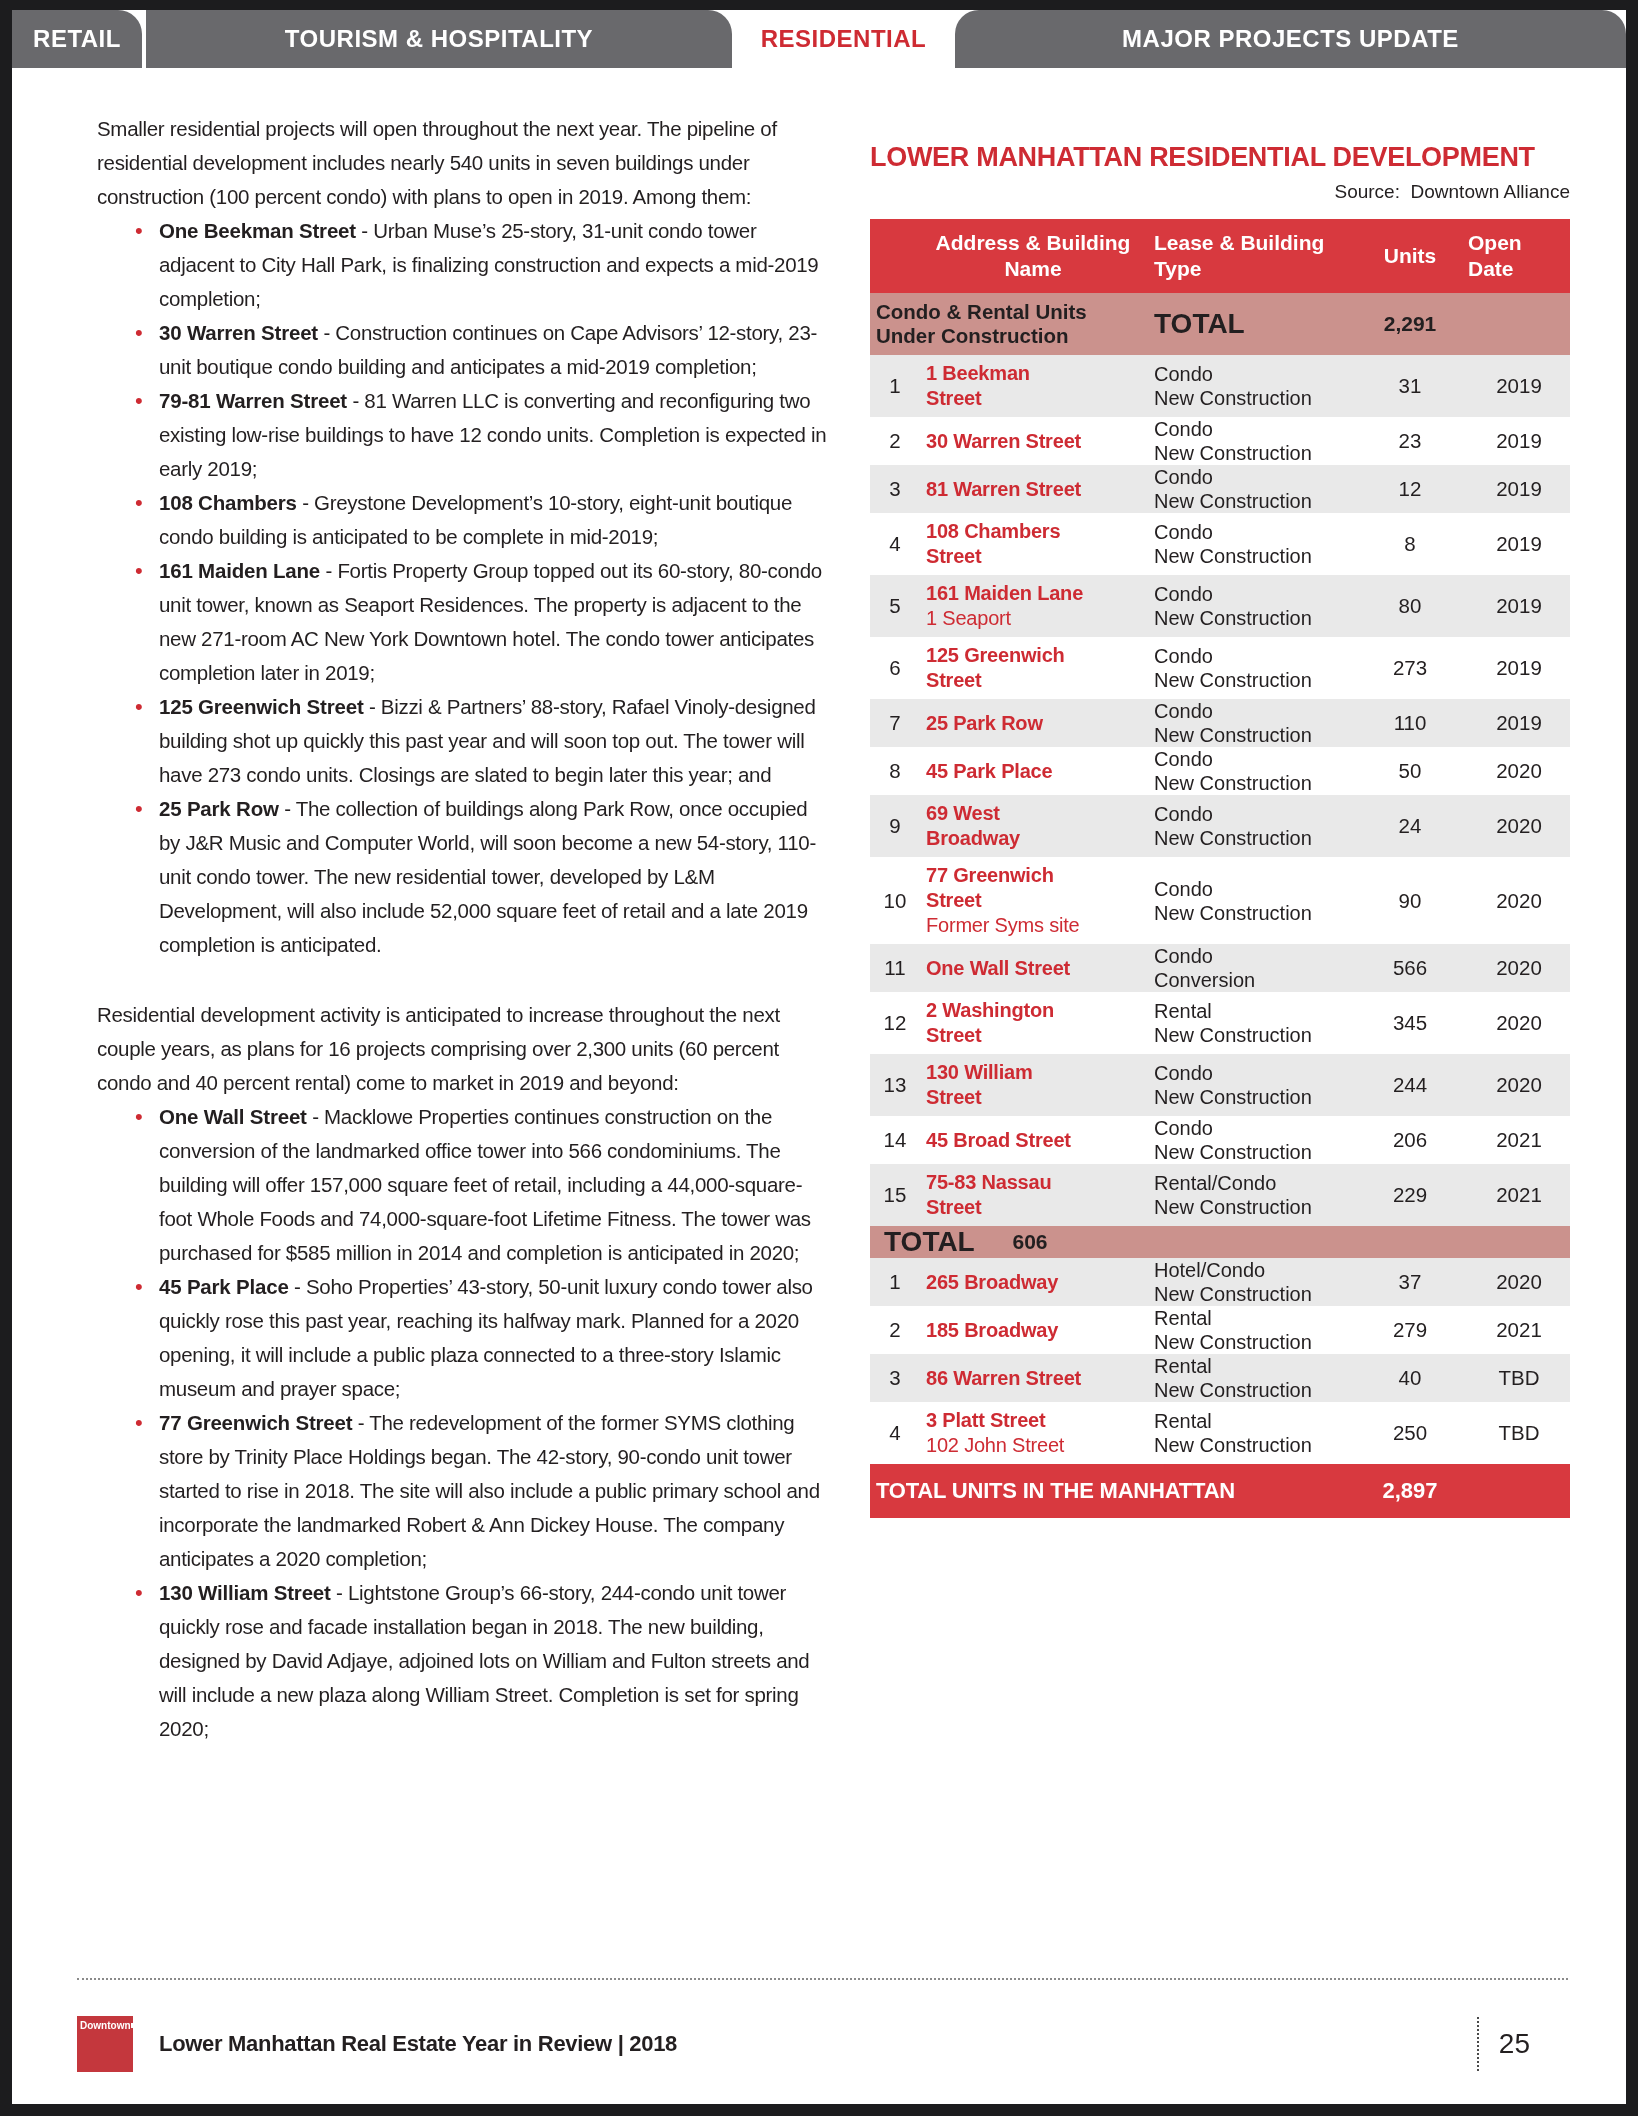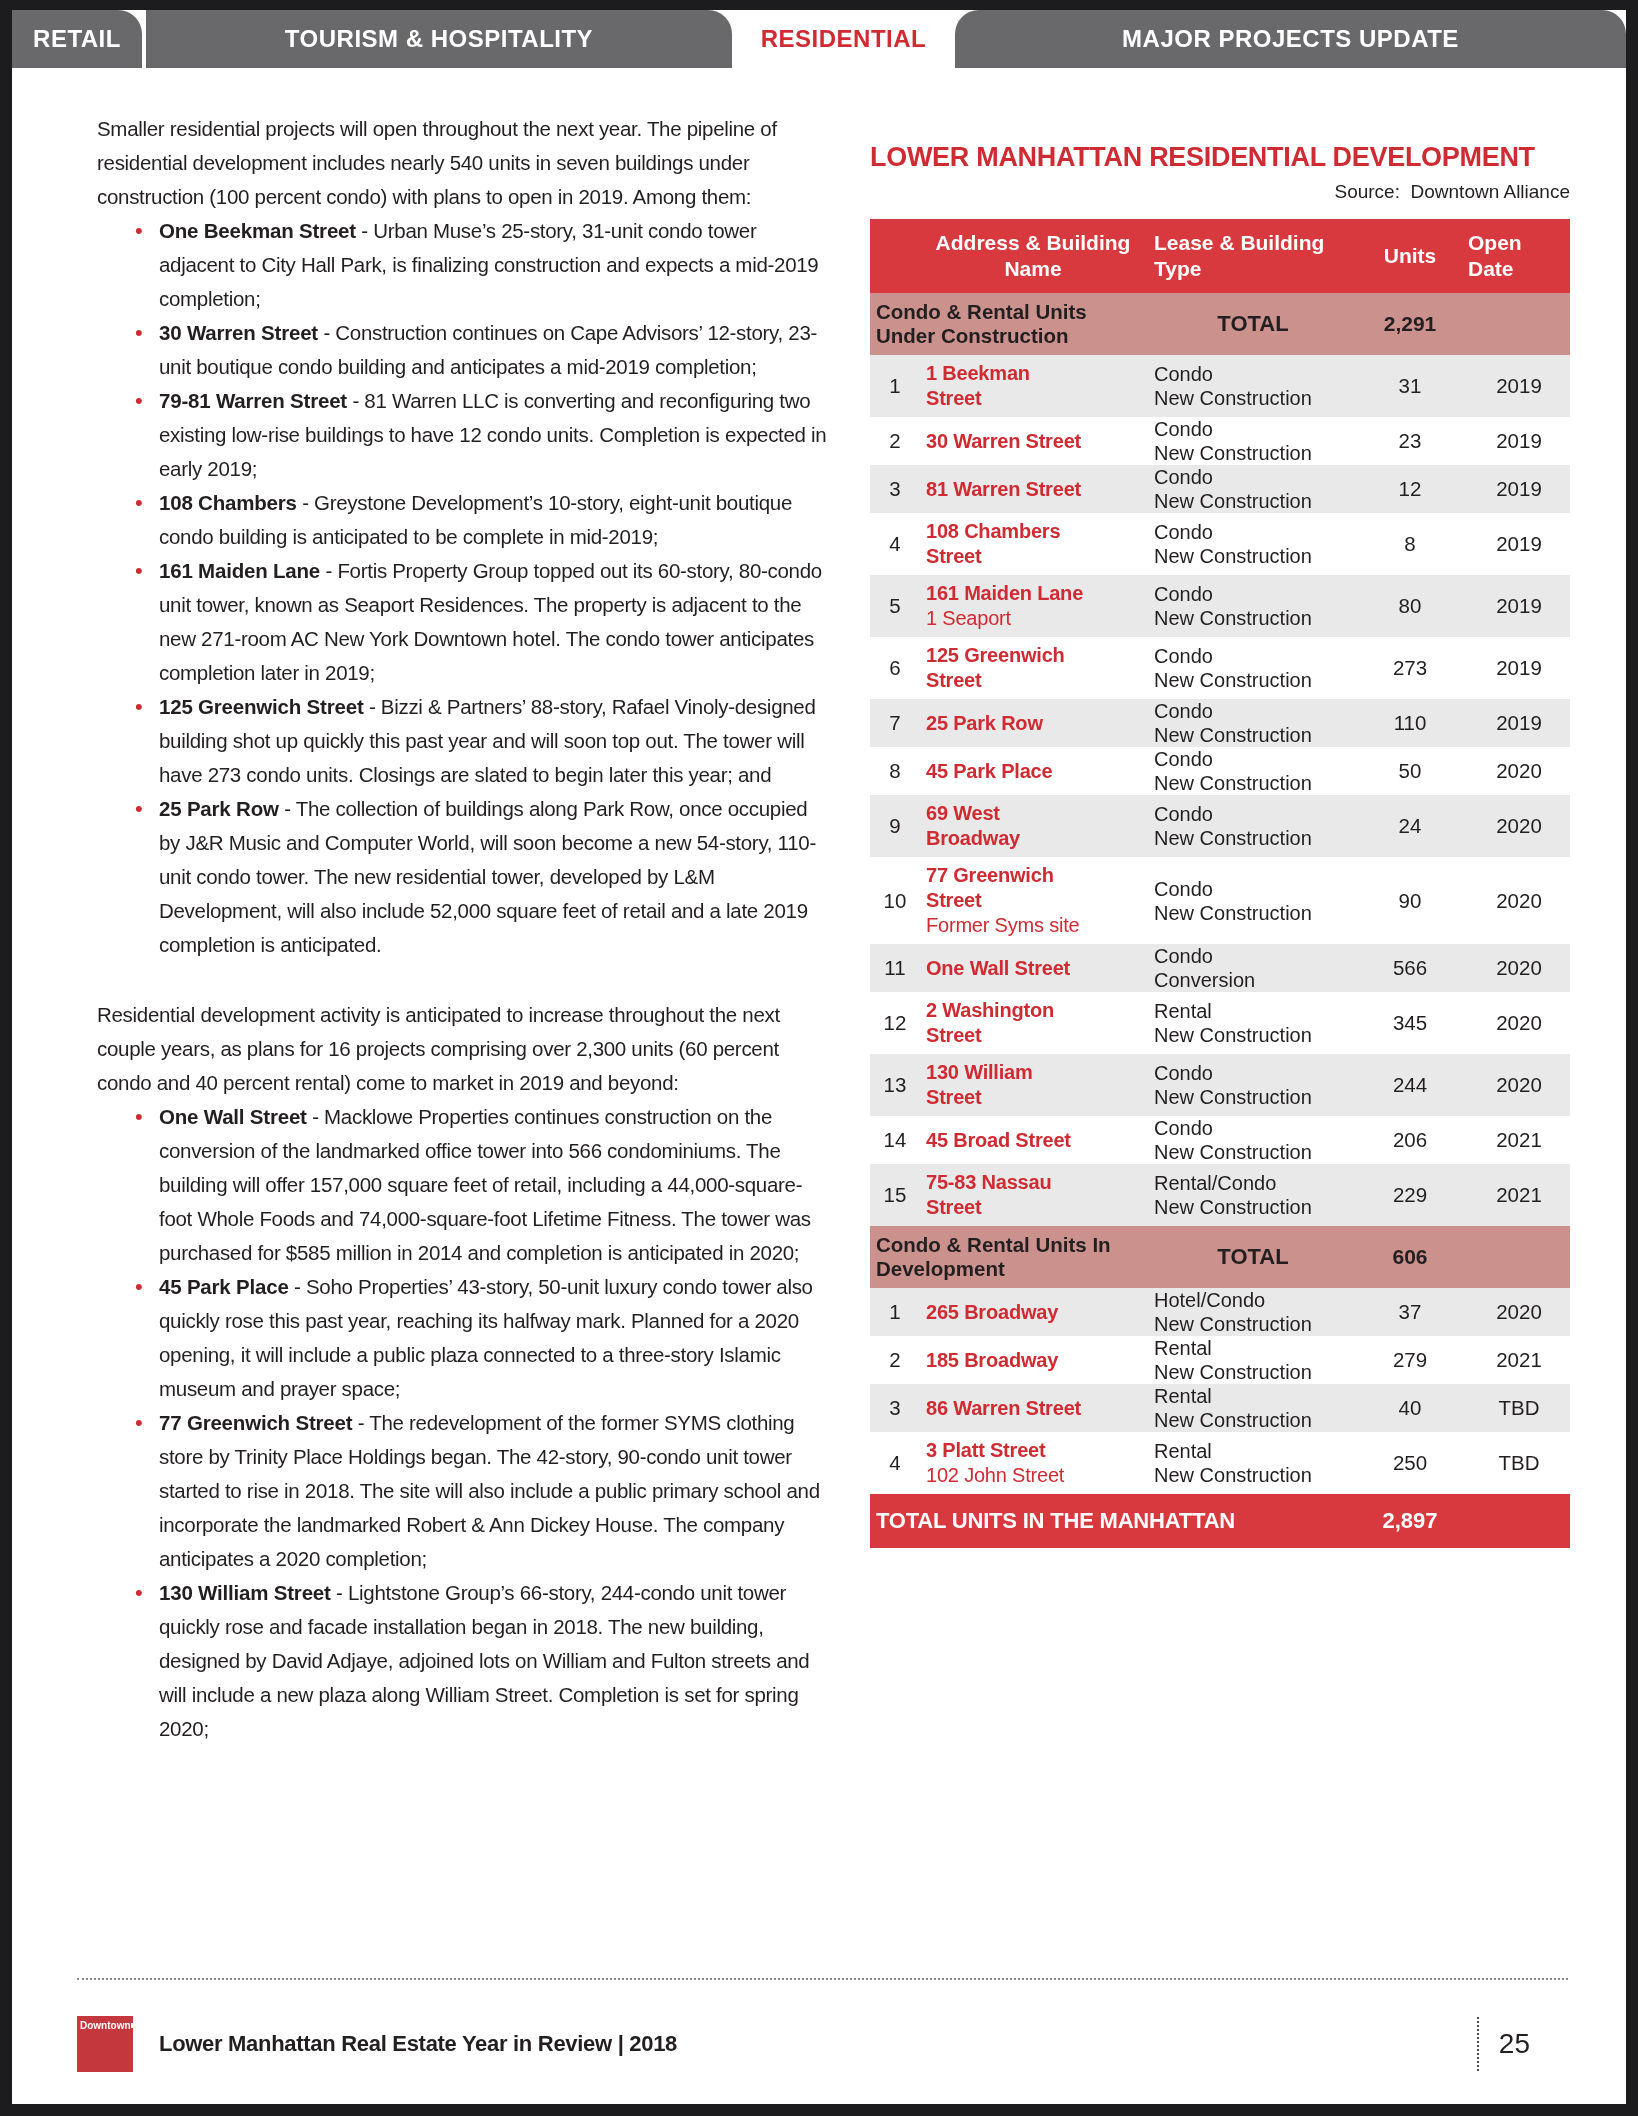--- a/index.html
+++ b/index.html
@@ -32,21 +32,21 @@
   
   .right-col { position:absolute; left:858px; top:74px; width:700px; }
   .rtitle { color:var(--brand_red); font-size:27px; font-weight:bold; letter-spacing:-0.3px; }
   .rsource { font-size:19px; margin-top:8px; white-space:pre-wrap;text-align:right; }
   .rtable { margin-top:16px; width:100%; font-size:20px; }
   .trow { display:grid; grid-template-columns:50px 220px 212px 116px 102px; align-items:center; }
   .thead { background:var(--header_red); color:#ffffff; font-weight:bold; }
   .thead > div { padding:11px 0; line-height:26px; font-size:21px; }
   .tsub { background:var(--subheader_pink); font-weight:bold; }
   .tsub .slabel { grid-column:1 / span 2; padding:7px 0 7px 6px; line-height:24px; font-size:20.5px; }
-  .tsub .stot { padding-left:14px; font-size:22px;text-align:center; }
+  .tsub .stot { padding-left:14px; font-size:28px; }
   .tsub .sval { text-align:center; font-size:21px; }
   .tdata .num { text-align:center; font-size:20.5px; }
   .tdata .addr { color:var(--brand_red); font-weight:bold; line-height:25px; padding:6px 0 6px 6px; letter-spacing:-0.2px; }
   .tdata .addr .sub { font-weight:normal; }
   .tdata .lease { padding-left:14px; line-height:24px; font-size:20px; }
   .tdata .units, .tdata .date { text-align:center; font-size:20.5px; }
   .tdata.striped { background:var(--row_gray); }
   .tfoot { background:var(--header_red); color:#ffffff; font-weight:bold; }
   .tfoot .flabel { grid-column:1 / span 3; padding:14px 0 14px 6px; font-size:22px; letter-spacing:-0.2px; }
   .tfoot .fval { text-align:center; font-size:22px; }
@@ -312,24 +312,20 @@
                 <div>Street</div>
               </div>
               <div class="lease">
                 <div>Rental/Condo</div>
                 <div>New Construction</div>
               </div>
               <div class="units">229</div>
               <div class="date">2021</div>
             </div>
             <div class="trow tsub">
-              <div class="slabel">
-                <div>Condo &amp; Rental Units In</div>
-                <div>Development</div>
-              </div>
               <div class="stot">TOTAL</div>
               <div class="sval">606</div>
               <div></div>
             </div>
             <div class="trow tdata striped">
               <div class="num">1</div>
               <div class="addr">
                 <div>265 Broadway</div>
               </div>
               <div class="lease">

